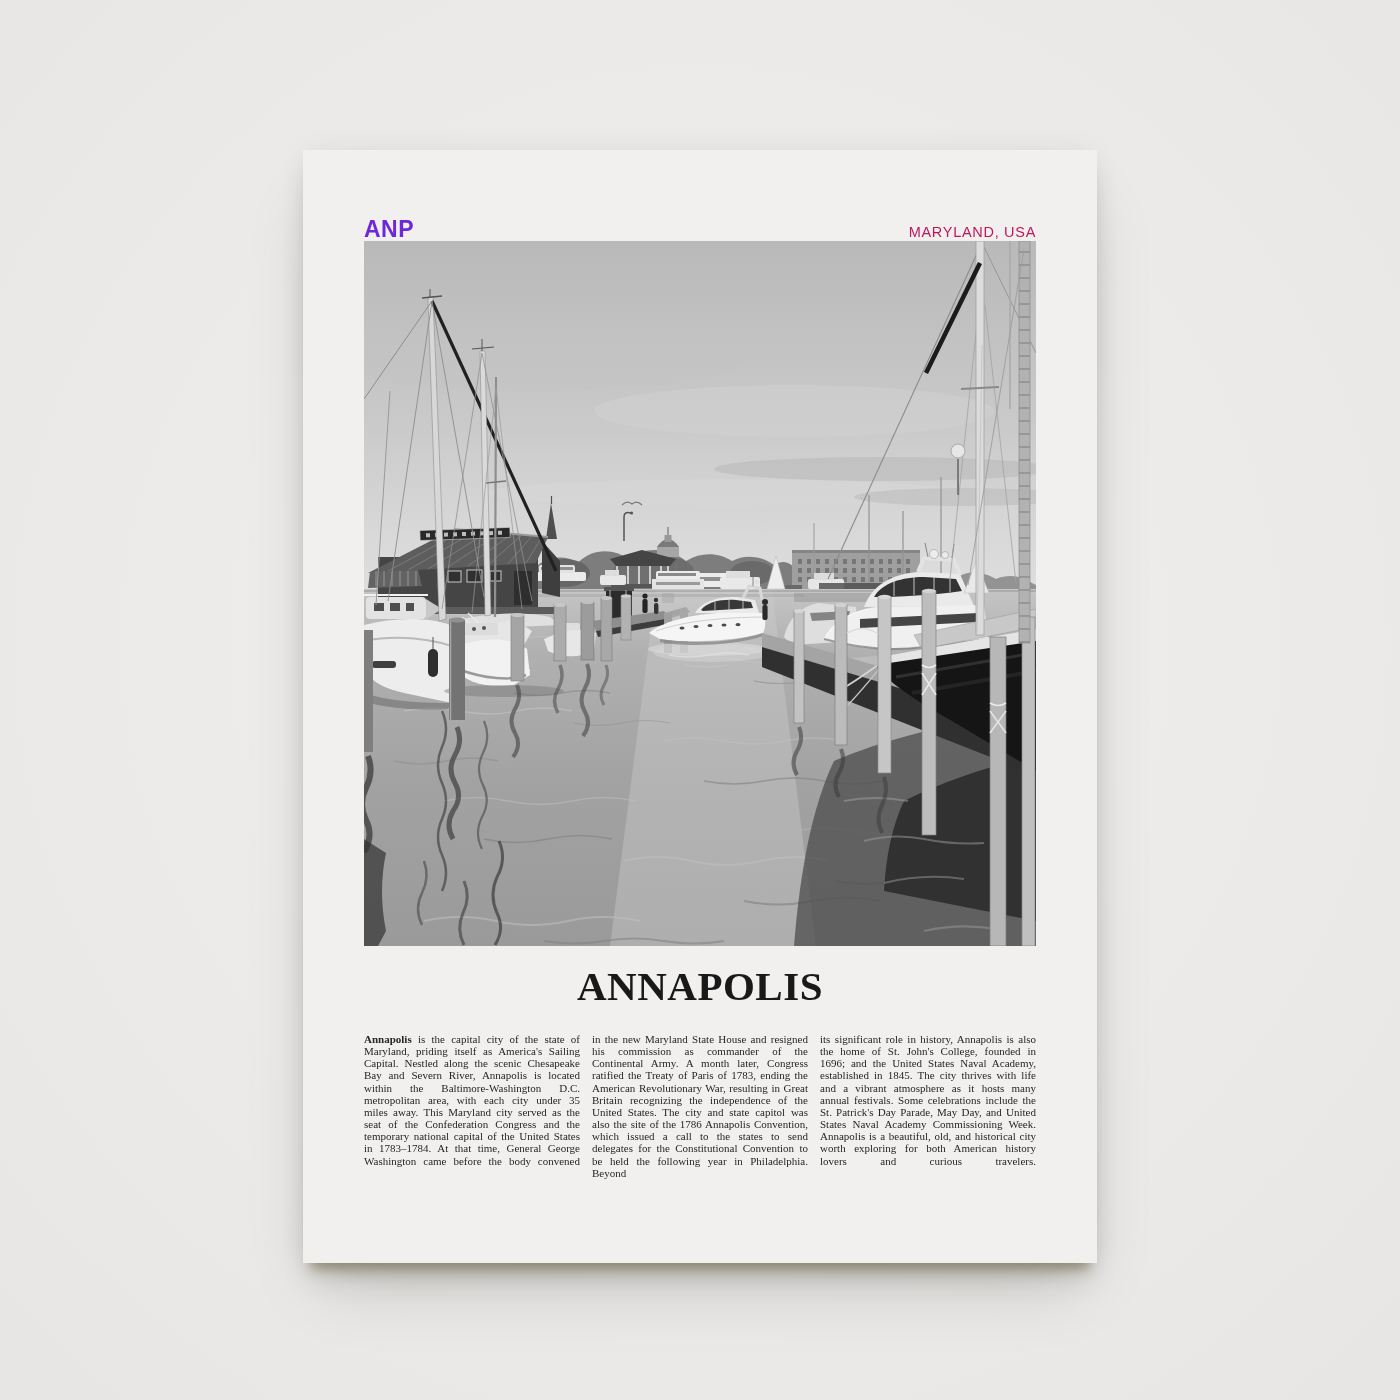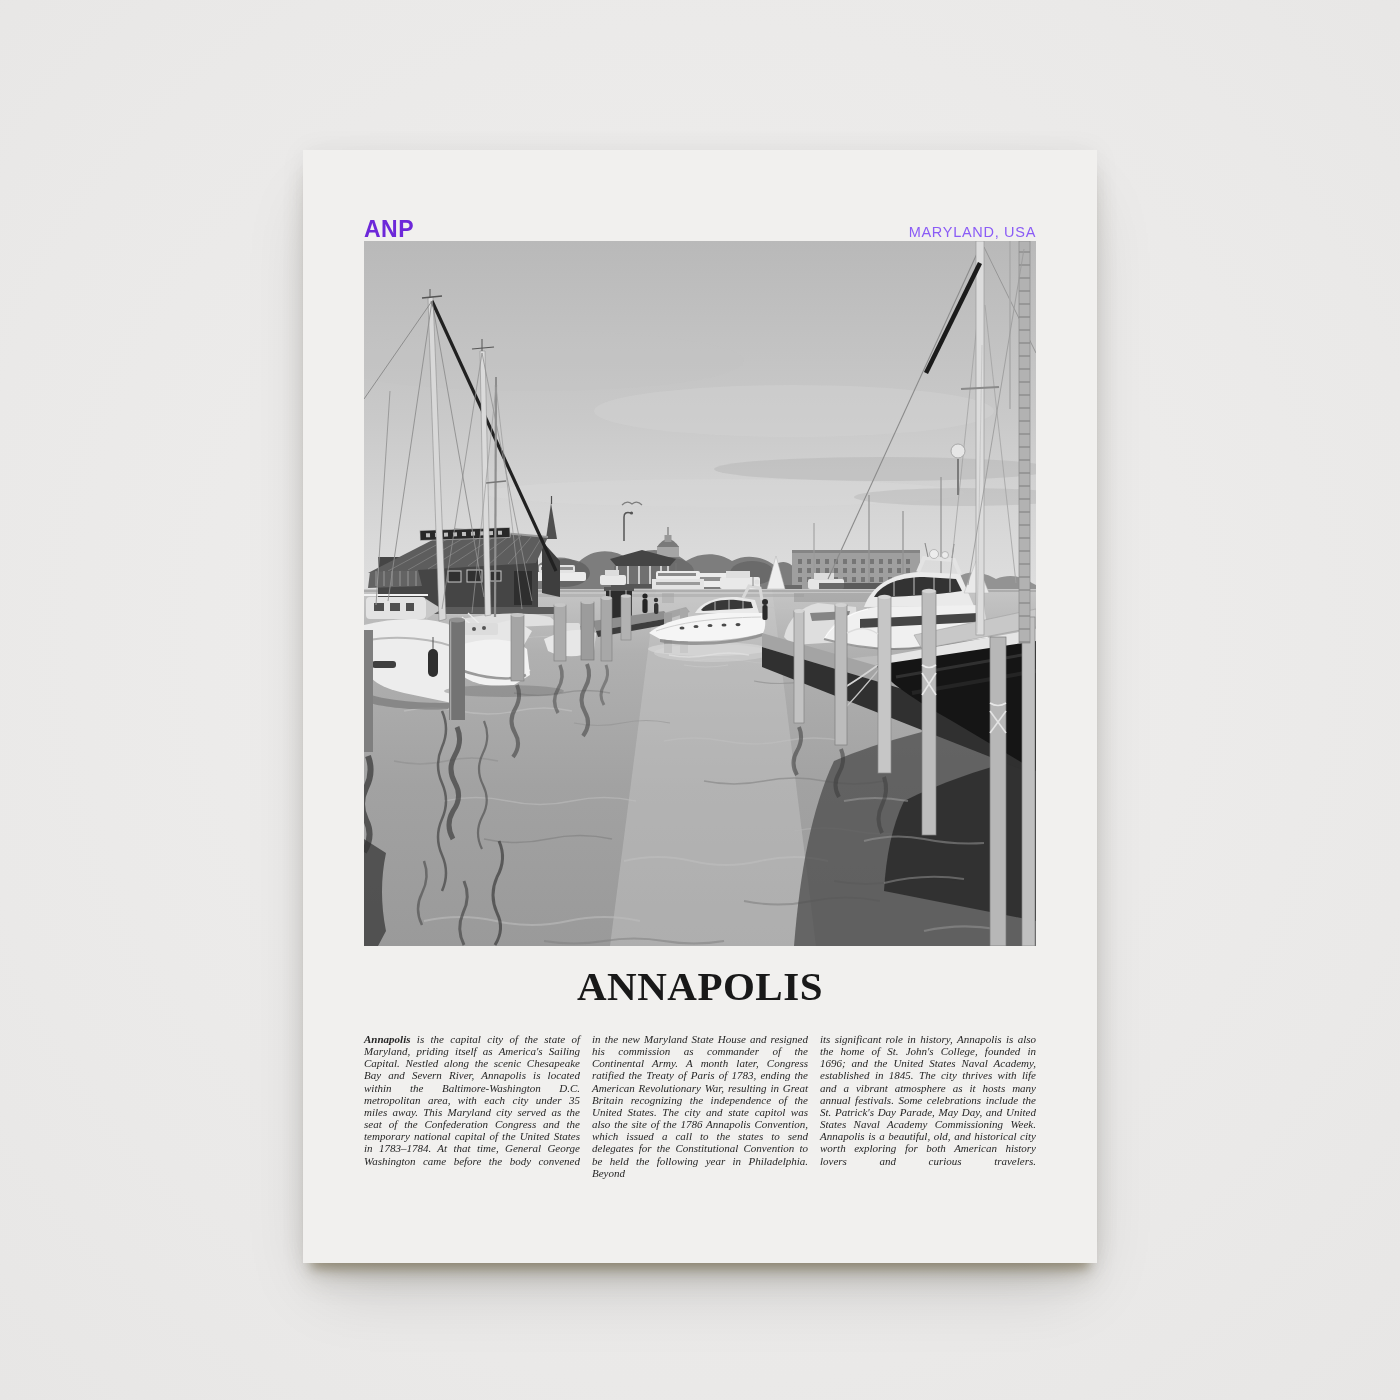--- a/index.html
+++ b/index.html
@@ -10,34 +10,34 @@
     background:#f1f0ee;
     box-shadow:
       0 14px 10px -8px rgba(118,108,78,0.55),
       0 22px 26px -10px rgba(96,90,68,0.30),
       0 36px 70px -18px rgba(0,0,0,0.16),
       0 0 26px rgba(0,0,0,0.05);
   }
   .poster-inner{padding:59px 61px 0 61px;}
   .poster-header{display:flex;justify-content:space-between;align-items:flex-end;height:32px;}
   .brand{font-weight:bold;font-size:23px;letter-spacing:0.5px;color:#6d28d9;line-height:1;}
-  .location{font-size:14.5px;letter-spacing:0.7px;color:#8b5cf6;line-height:1.2;}
+  .location{font-size:14.5px;letter-spacing:0.7px;color:#be185d;line-height:1.2;}
   .photo{margin:0;width:672px;height:705px;overflow:hidden;background:#c9c9c9;}
   .photo svg{display:block;width:100%;height:100%;}
   .title{
     margin:20px 0 0 0;text-align:center;
     font-family:"Liberation Serif","DejaVu Serif",serif;
     font-weight:bold;font-size:41px;line-height:1;letter-spacing:0.5px;color:#191919;
   }
   .columns{display:flex;gap:12px;margin-top:26px;}
   .col{
     flex:1 1 0;margin:0;
     font-family:"Liberation Serif","DejaVu Serif",serif;
     font-size:11px;line-height:12.15px;color:#262626;
-    text-align:justify;text-align-last:justify;word-spacing:0.5px;font-style:italic;
+    text-align:justify;text-align-last:justify;word-spacing:0.5px;
   }
   .col b{font-weight:bold;}
 </style>
 </head>
 <body>
 
 <div class="canvas">
   <div class="poster">
     <div class="poster-inner">
 

